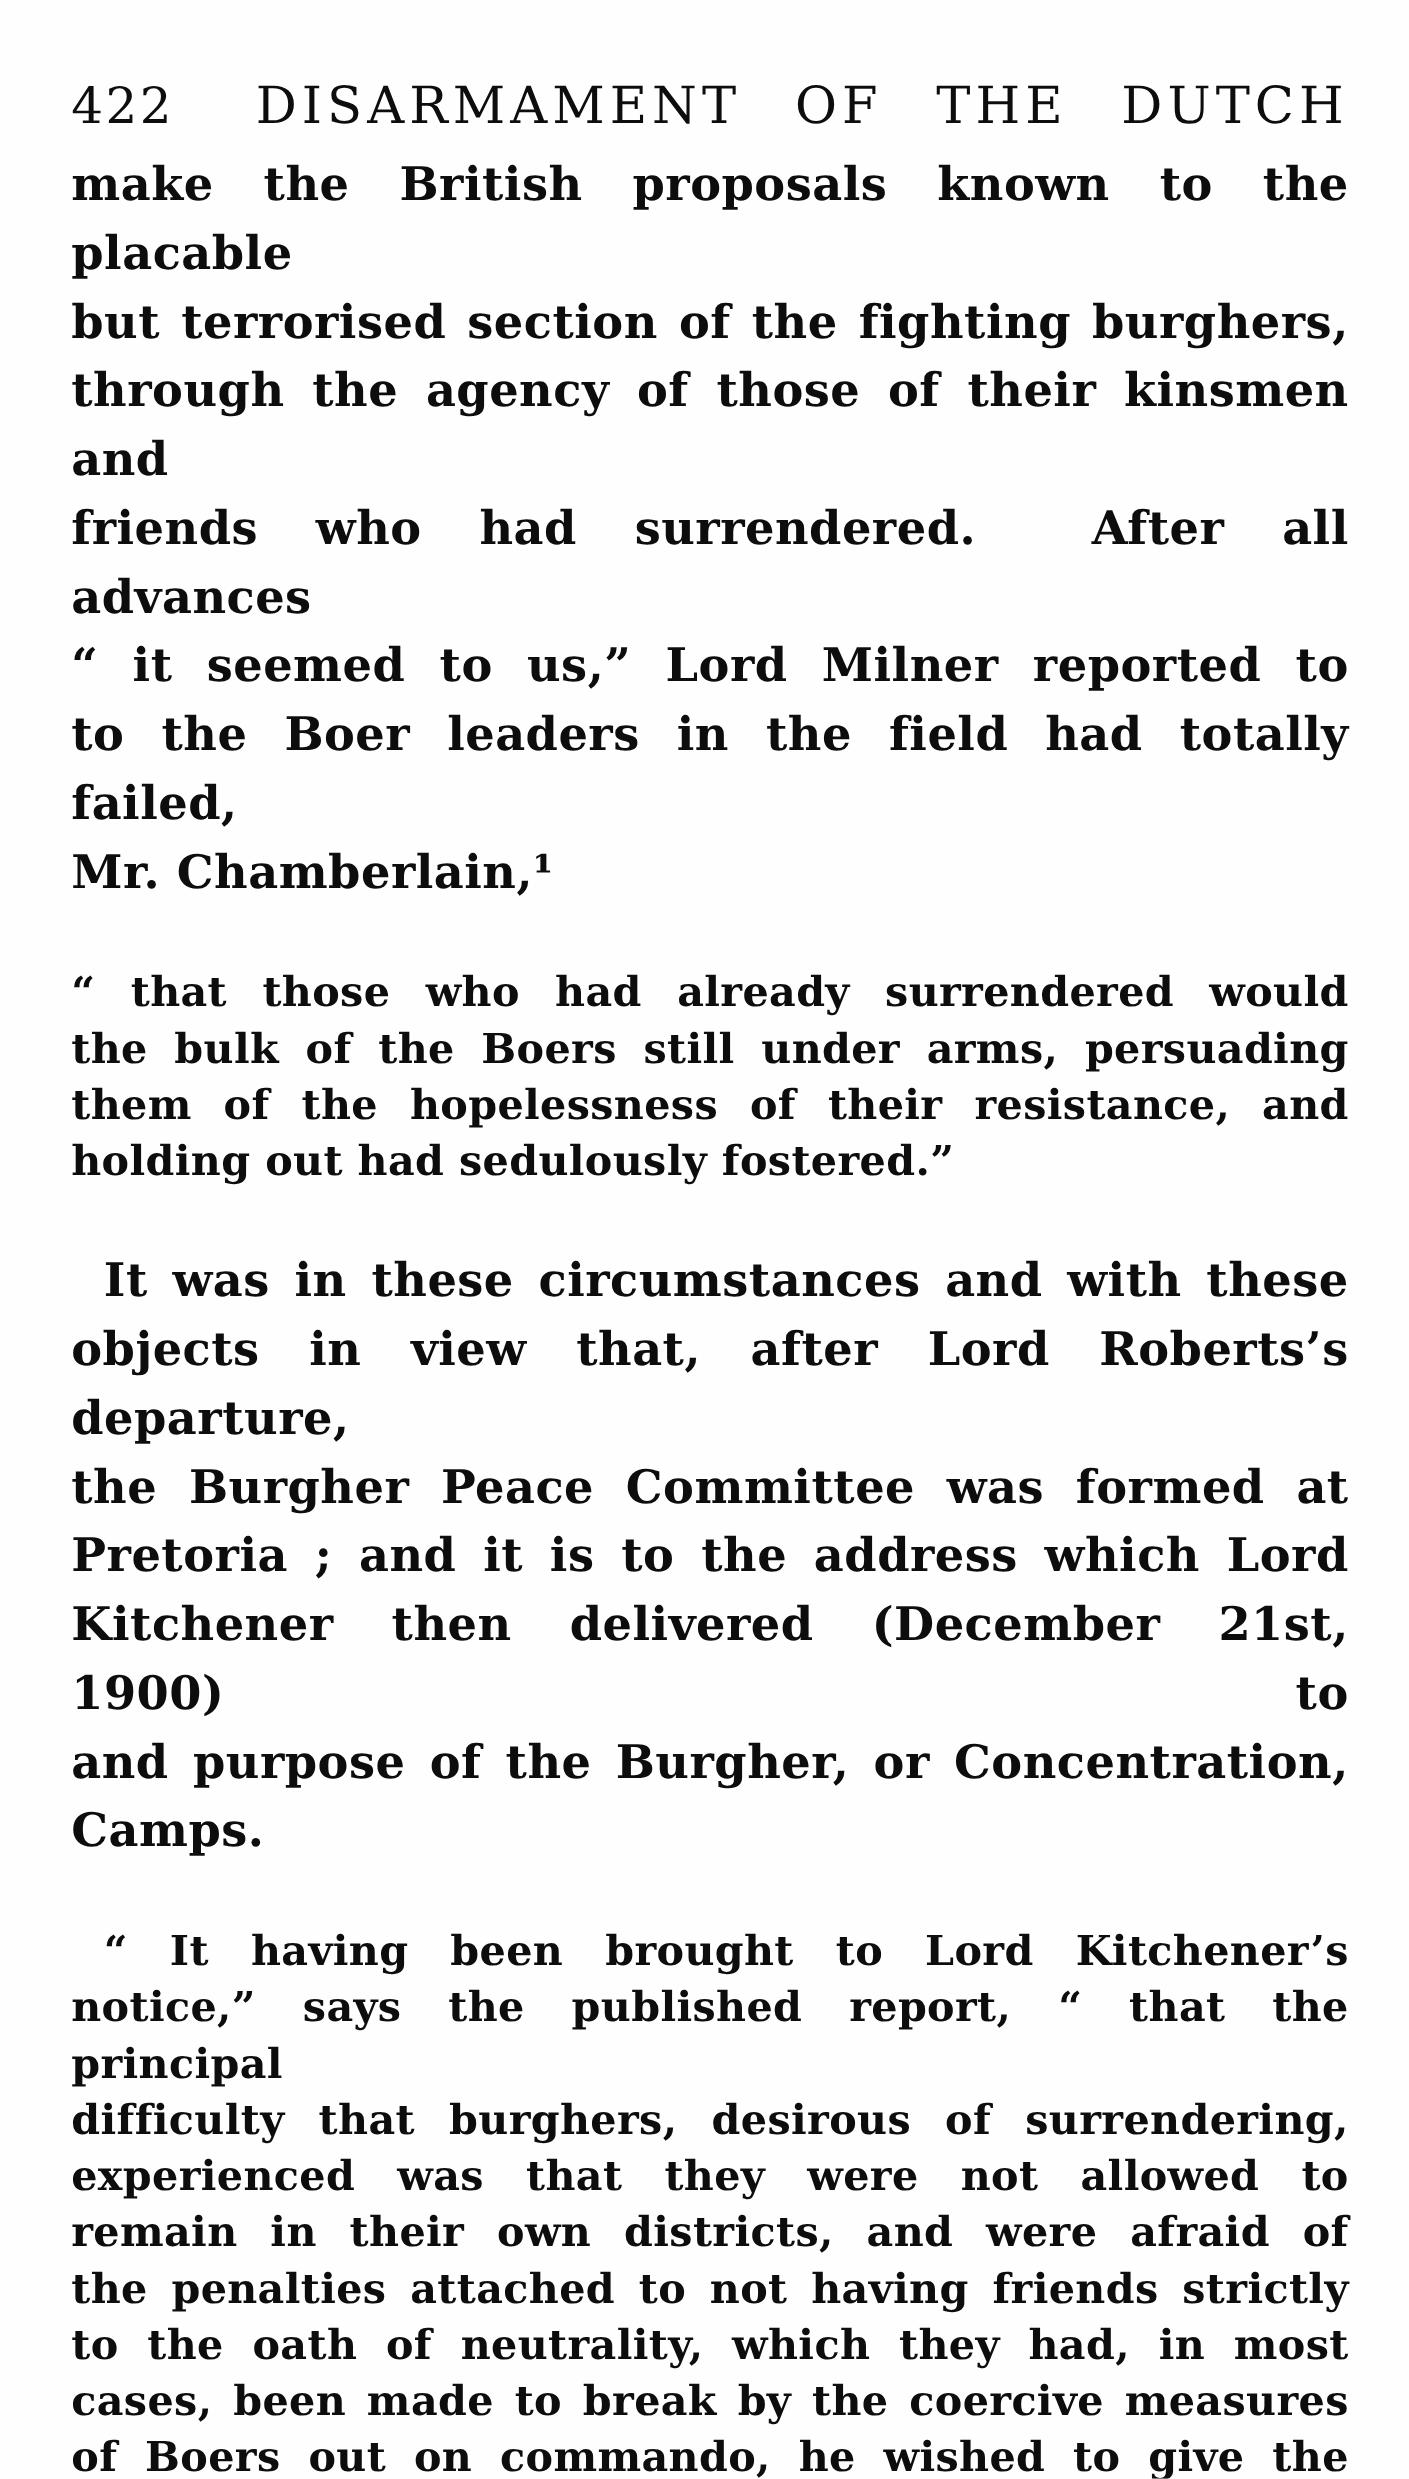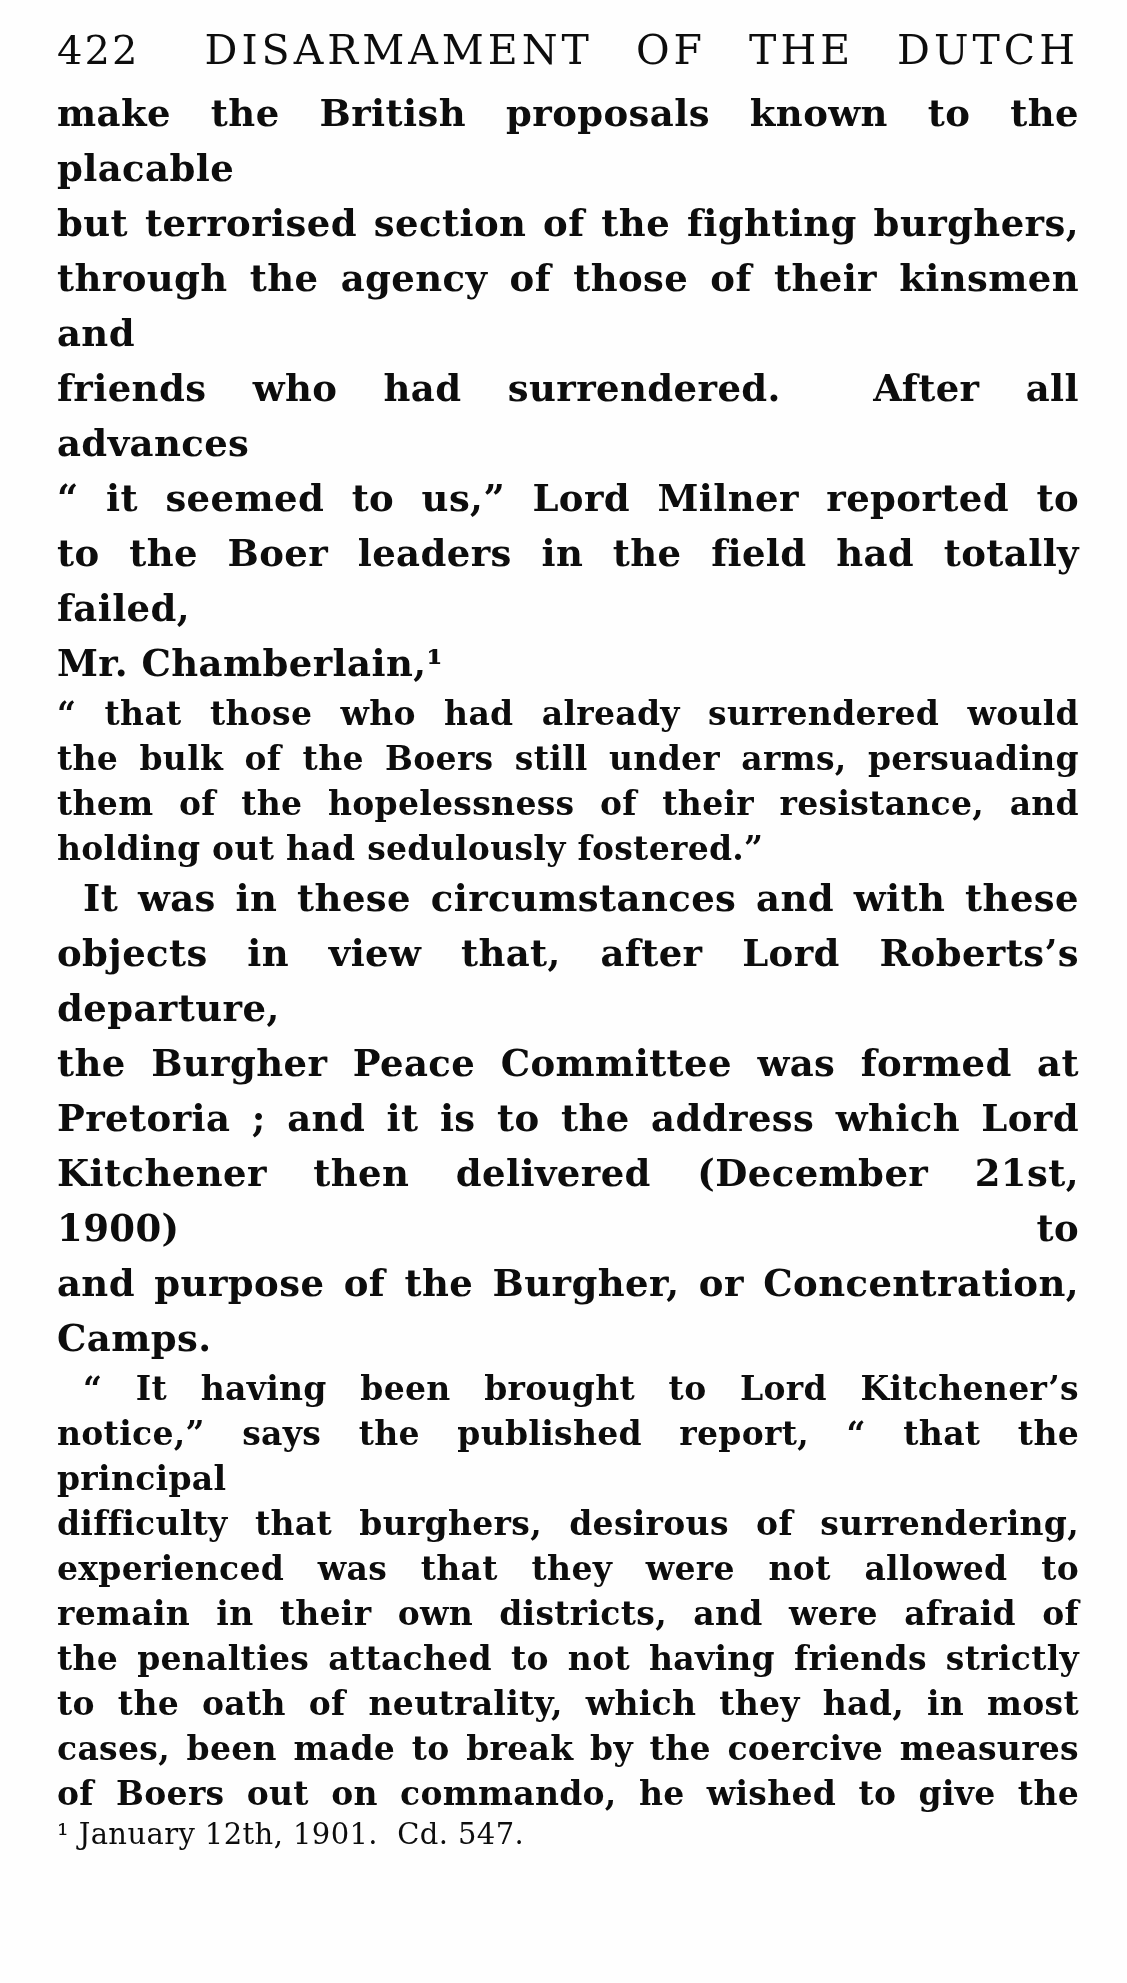--- a/index.html
+++ b/index.html
@@ -16,38 +16,38 @@
     font-family: "DejaVu Serif", "Liberation Serif", serif;
     overflow: hidden;
   }
   .inner {
     position: absolute;
     left: 57px;
     top: 0;
     width: 1022px;
   }
   .header {
-    padding-top: 30px;
+    padding-top: 64px;
     display: flex;
     justify-content: space-between;
     align-items: baseline;
     line-height: 1;
   }
   .page-num {
     font-size: 40px;
     letter-spacing: 2px;
   }
   .running-title {
     font-size: 41px;
     letter-spacing: 4px;
     word-spacing: 26px;
     white-space: nowrap;
   }
   .text-column { width: 100%; }
-  .para { }
+  .para { margin-top: 46px; }
   .text-column > .para:first-child { margin-top: 15px; }
   .para.body {
     font-size: 37px;
     line-height: 55px;
     letter-spacing: 0.4px;
   }
   .para.quote {
     font-size: 33px;
     line-height: 45px;
     letter-spacing: 0.3px;

